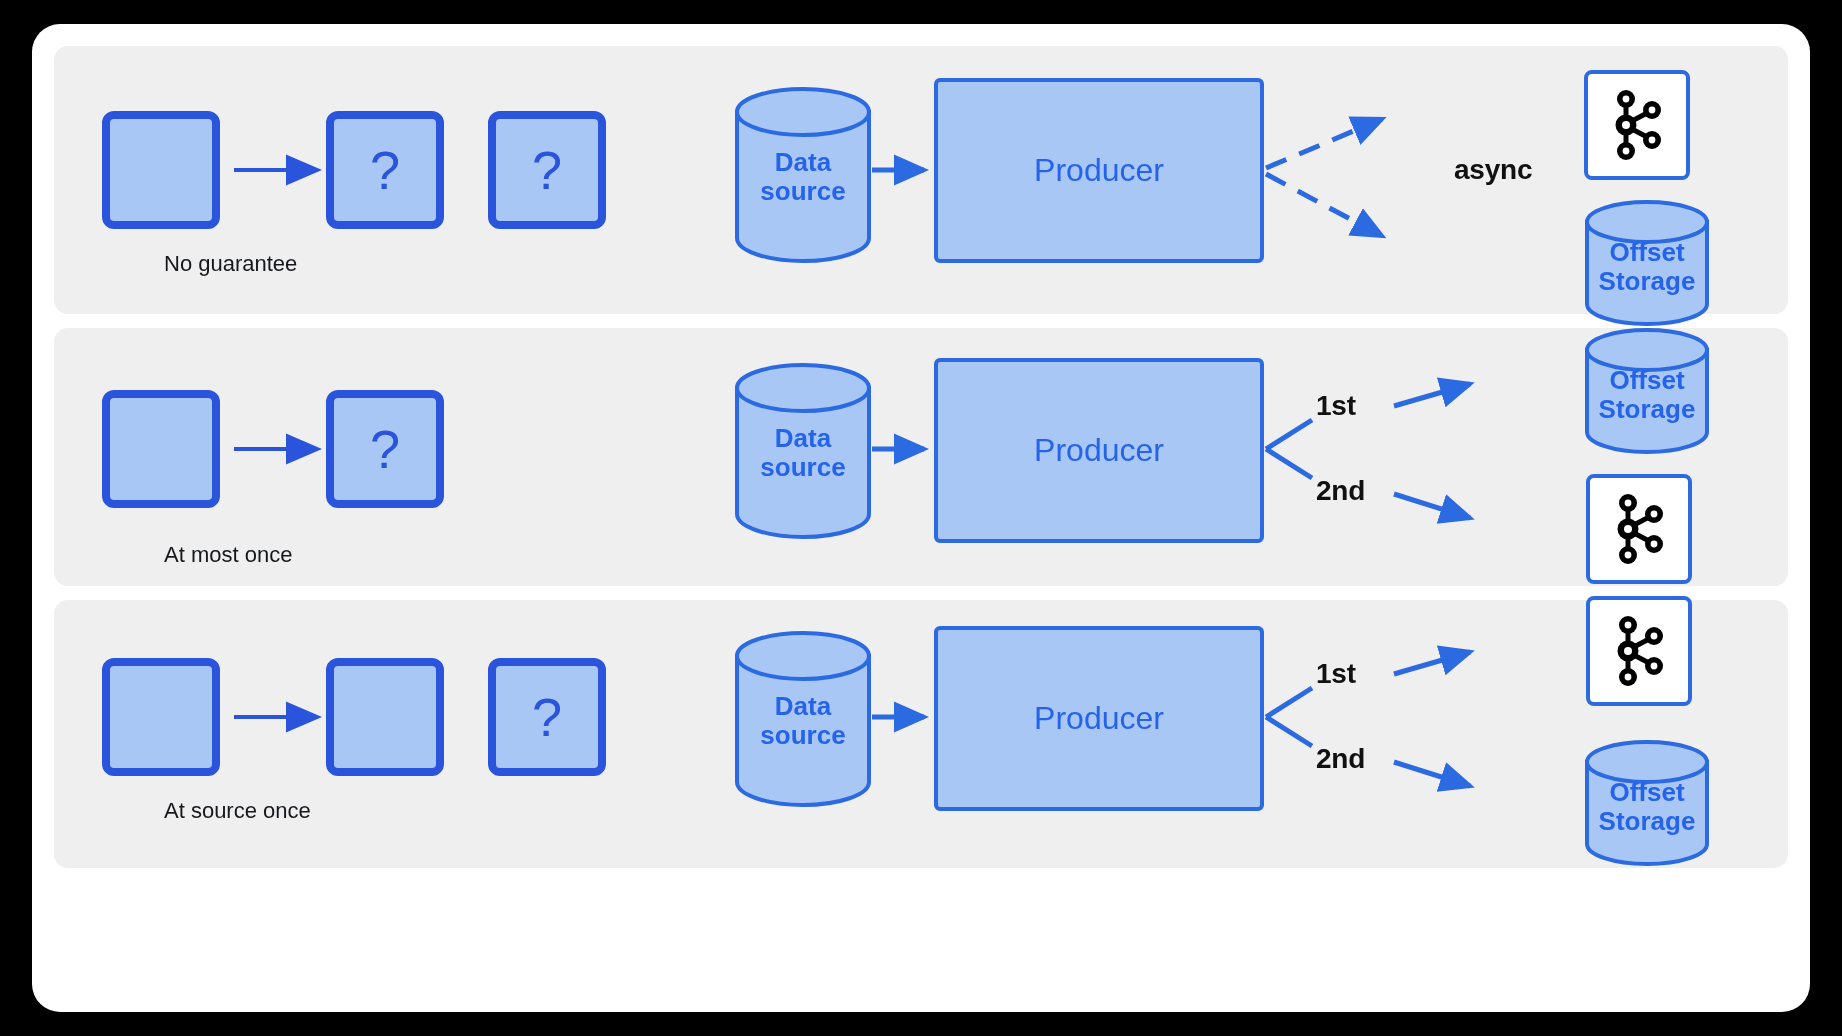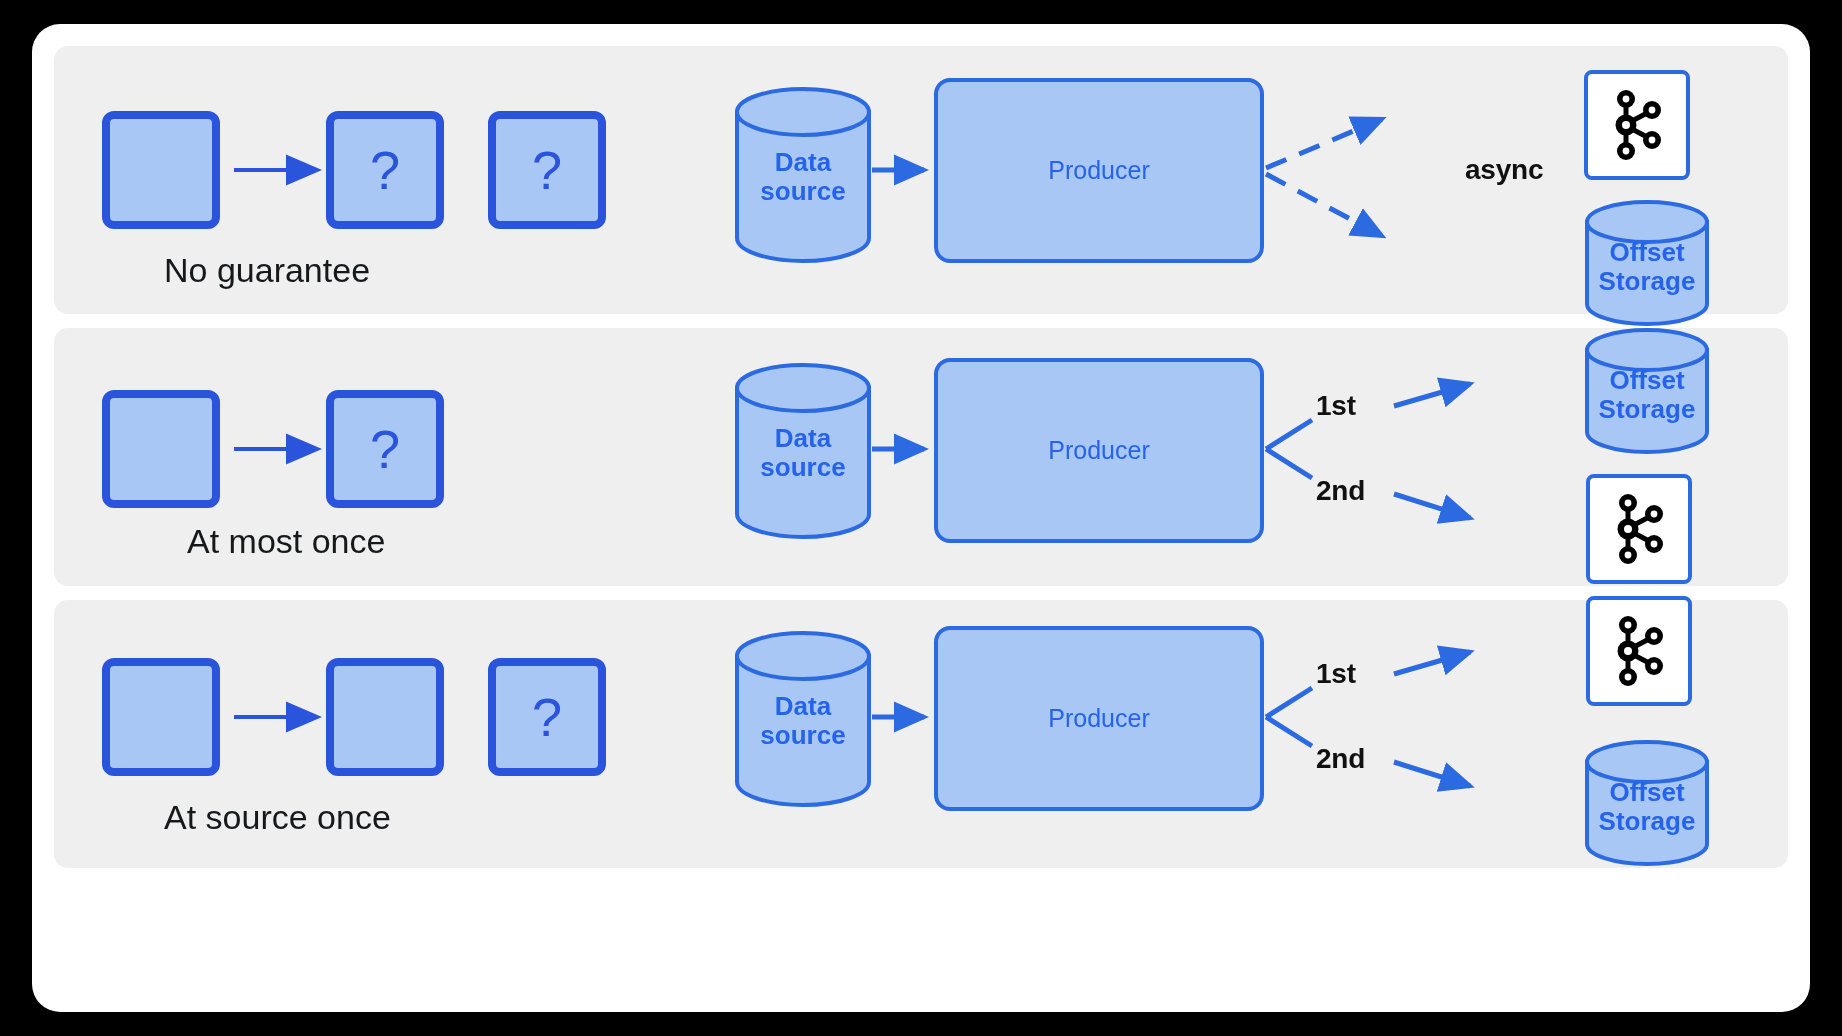--- a/index.html
+++ b/index.html
@@ -38,33 +38,33 @@
     box-sizing:border-box;
     color:#2b54dd;
     font-size:54px;
     font-weight:500;
     display:flex;align-items:center;justify-content:center;
     line-height:1;
   }
   .caption{
     position:absolute;
     color:#16181c;
-    font-size:34px;
+    font-size:22px;
     white-space:nowrap;
   }
 
   
   .procbox{
     position:absolute;
     background:#a8c7f5;
     border:4px solid #2b6ae0;
-    border-radius:16px;
+    border-radius:6px;
     box-sizing:border-box;
     color:#2563eb;
-    font-size:25px;
+    font-size:32px;
     display:flex;align-items:center;justify-content:center;
   }
   .cyl{
     position:absolute;
     color:#2563eb;
     font-size:26px;
     line-height:1.12;
     text-align:center;
     font-weight:bold;
   }
@@ -136,21 +136,21 @@
         <ellipse cx="69" cy="26" rx="66" ry="23" fill="#a8c7f5" stroke="#2b6ae0" stroke-width="4"></ellipse>
       </svg>
       <div class="cyl-label">
         <div>Data</div>
         <div>source</div>
       </div>
     </div>
 
     <div class="procbox" style="left:880px;top:32px;width:330px;height:185px;">Producer</div>
 
-    <div class="edgelabel" style="left:1400px;top:108px;margin-left:11px;">async</div>
+    <div class="edgelabel" style="left:1400px;top:108px;">async</div>
 
     <div class="kafkabox" style="left:1530px;top:24px;width:106px;height:110px;">
       <svg width="62" height="74" viewBox="0 0 62 74">
         <g stroke="#000000" stroke-width="5" fill="none">
           <line x1="20" y1="17" x2="20" y2="37"></line>
           <line x1="20" y1="37" x2="20" y2="57"></line>
           <line x1="24" y1="34" x2="43" y2="24"></line>
           <line x1="24" y1="40" x2="43" y2="50"></line>
         </g>
         <g fill="#000000">
@@ -245,21 +245,21 @@
         <g fill="#ffffff">
           <circle cx="20" cy="11" r="3.4"></circle>
           <circle cx="20" cy="37" r="4"></circle>
           <circle cx="20" cy="63" r="3.4"></circle>
           <circle cx="46" cy="22" r="3.4"></circle>
           <circle cx="46" cy="52" r="3.4"></circle>
         </g>
       </svg>
     </div>
 
-    <div class="caption" style="left:110px;top:194px;margin-left:23px;">At most once</div>
+    <div class="caption" style="left:110px;top:214px;">At most once</div>
   </div>
 
   <div class="row" id="row-2">
 
     <div class="msgbox" style="left:48px;top:58px;"></div>
     <div class="msgbox" style="left:272px;top:58px;"></div>
     <div class="msgbox" style="left:434px;top:58px;">?</div>
 
     <svg class="overlay" width="1734" height="268">
       <line x1="180" y1="117" x2="262" y2="117" stroke="#2b54dd" stroke-width="4" marker-end="url(#ah0)"></line>

